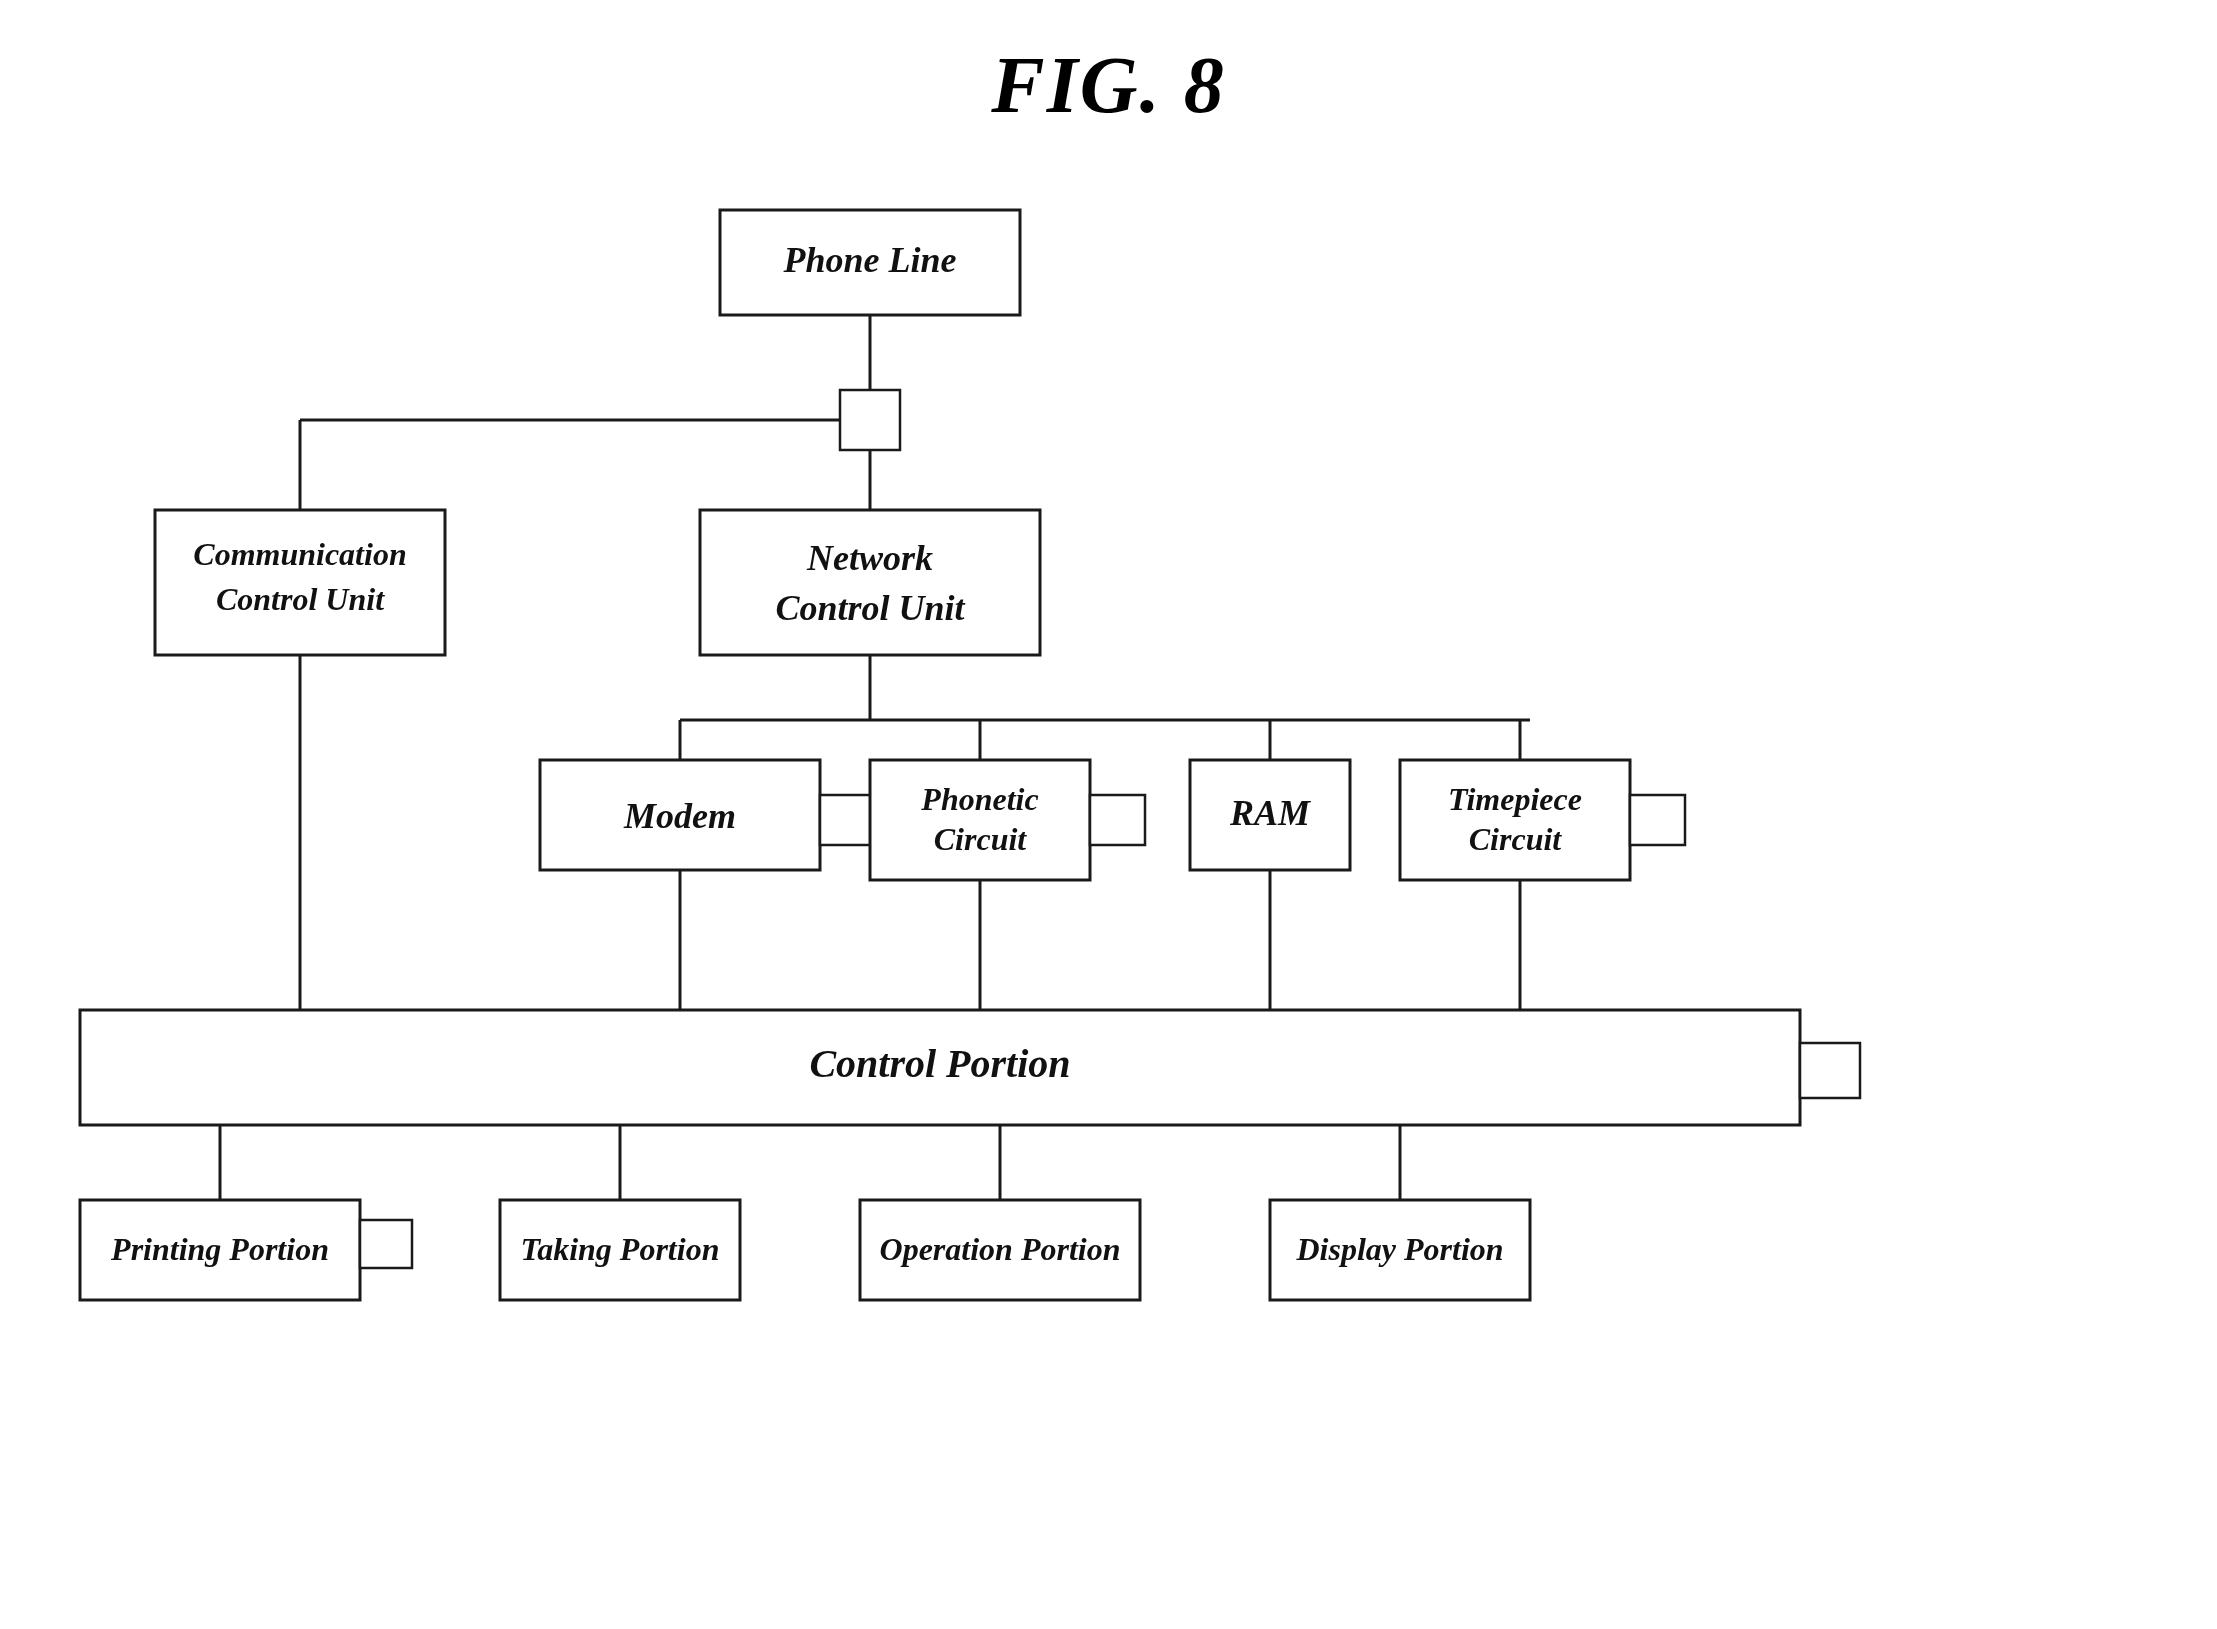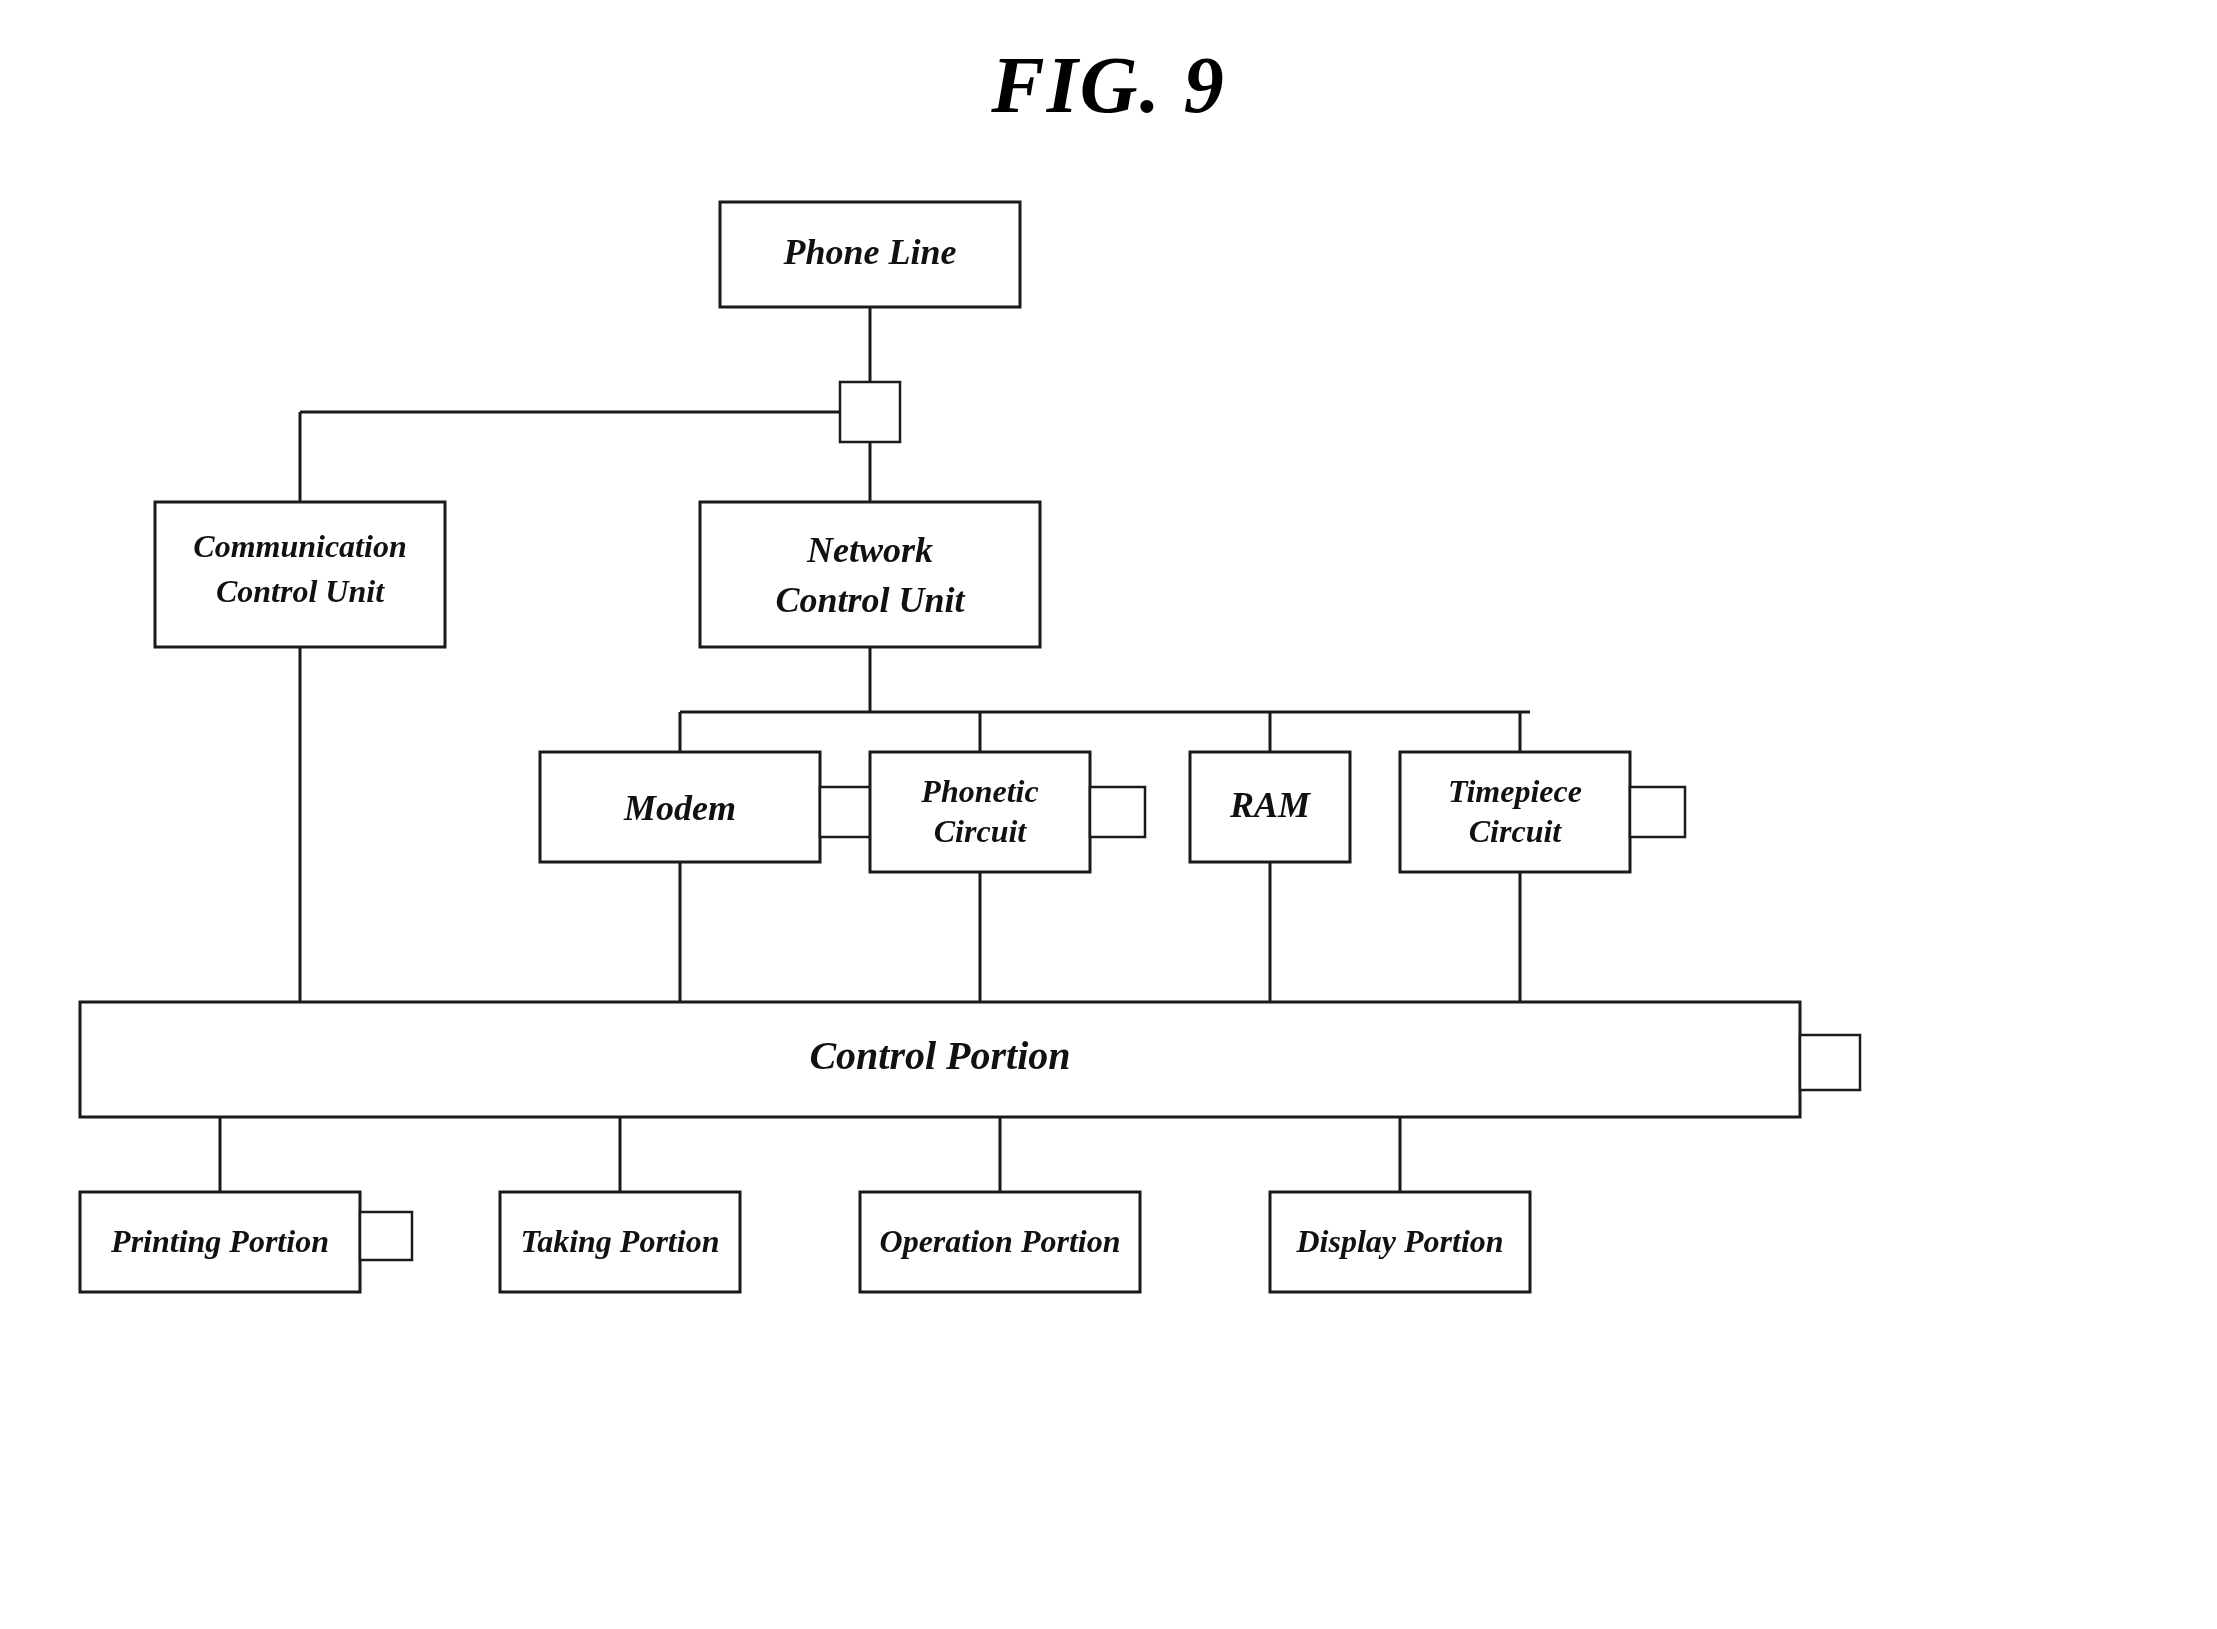--- a/index.html
+++ b/index.html
@@ -16,21 +16,21 @@
       text-align: center;
       font-size: 80px;
       font-style: italic;
       font-weight: bold;
       padding-top: 40px;
       letter-spacing: 2px;
     }
 
     .diagram-container {
       position: absolute;
-      top: 142px;
+      top: 150px;
       left: 0;
       width: 2217px;
       height: 1479px;
     }
 
     
     .diagram-svg {
       width: 2217px;
       height: 1479px;
     }
@@ -55,21 +55,21 @@
       font-family: 'Times New Roman', Times, serif;
       font-style: italic;
       font-weight: bold;
       fill: #111;
       text-anchor: middle;
     }
   </style>
 </head>
 <body>
 
-<div class="page-title">FIG. 9</div>
+<div class="page-title">FIG. 8</div>
 
 <div class="diagram-container">
   <svg class="diagram-svg" viewBox="0 0 2217 1479" xmlns="http://www.w3.org/2000/svg">
 
     <rect class="box" x="720" y="60" width="300" height="105"></rect>
     <text class="label" x="870" y="122" font-size="36">Phone Line</text>
 
     <line class="line" x1="870" y1="165" x2="870" y2="240"></line>
 
     <rect class="box-small" x="840" y="240" width="60" height="60"></rect>

